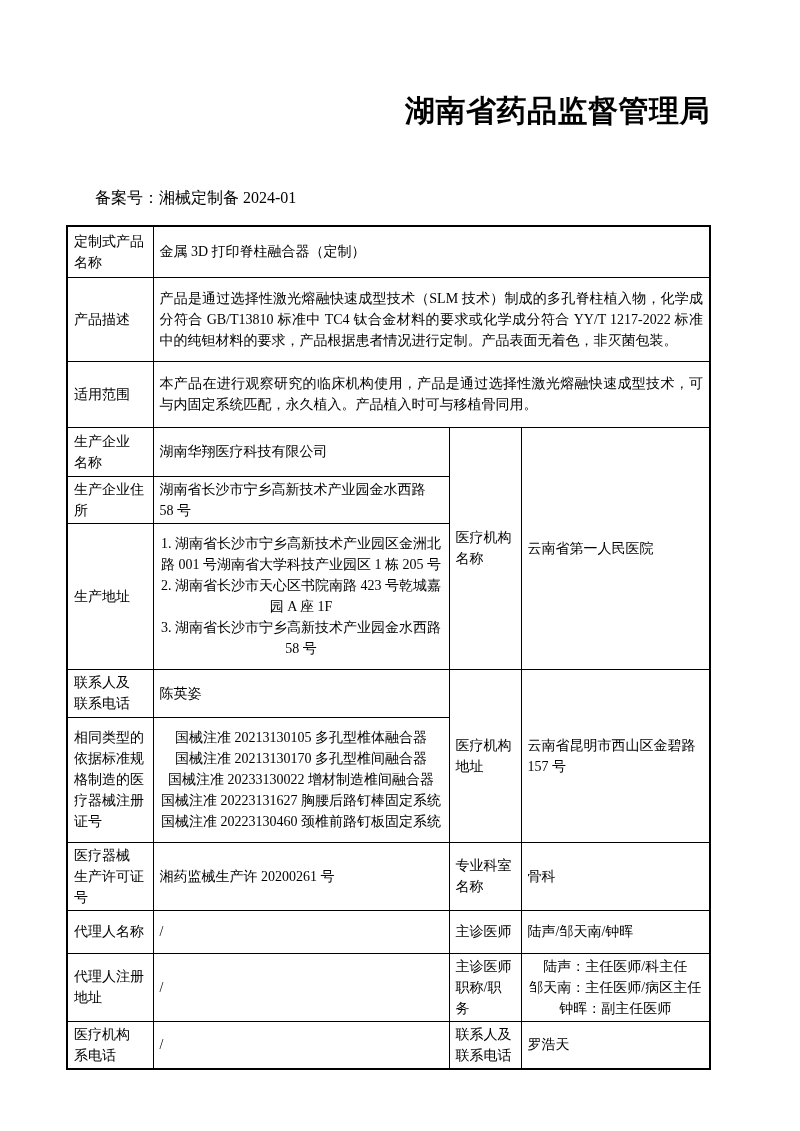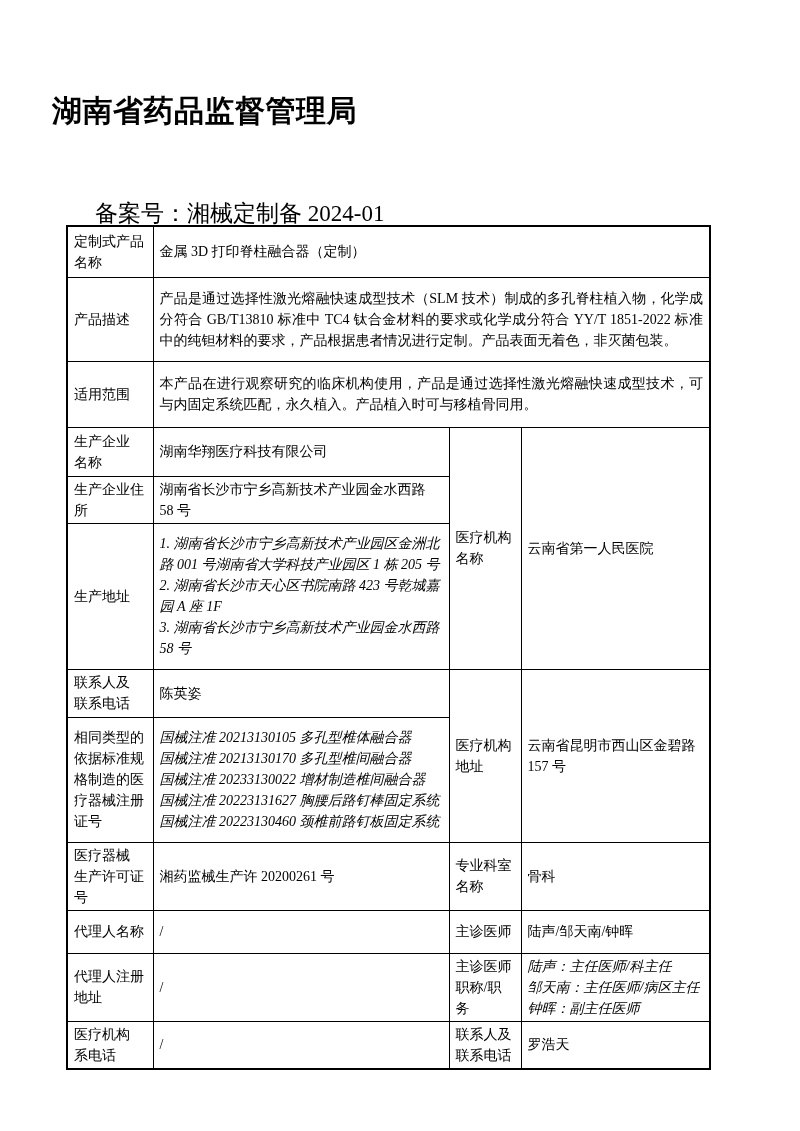--- a/index.html
+++ b/index.html
@@ -11,33 +11,33 @@
     position: relative;
     width: 800px;
     height: 1131px;
     background: #ffffff;
     font-family: "Liberation Serif", "DejaVu Serif", serif;
     color: #000000;
   }
   .doc-title {
     position: absolute;
     top: 92px;
-    left: 52px;
+    left: 66px;
     width: 644px;
-    text-align: left;
+    text-align: right;
     font-size: 30px;
     font-weight: 700;
     line-height: 37px;
     letter-spacing: 0.5px;
   }
   .record-no {
     position: absolute;
-    top: 203px;
+    top: 187px;
     left: 95px;
-    font-size: 23px;
+    font-size: 16px;
     line-height: 22px;
   }
   table.filing {
     position: absolute;
     top: 225px;
     left: 66px;
     width: 643px;
     border-collapse: collapse;
     table-layout: fixed;
     border: 2px solid #000000;
@@ -56,23 +56,22 @@
     padding: 2px 3px;
   }
   td.center {
     text-align: left;
   }
   td.para {
     text-align: justify;
     padding: 2px 9px;
   }
   td.list {
-    text-align: left;
+    text-align: center;
     line-height: 1.45;
-    font-style: italic;
   }
   td.certs {
     font-size: 13.5px;
     padding: 2px 5px;
   }
   td.titles {
     line-height: 1.42;
     padding: 2px 5px;
   }
 </style>
@@ -95,21 +94,21 @@
       <col style="width:189px">
     </colgroup>
     <tbody>
       <tr style="height:51px">
         <td class="lbl">定制式产品
 名称</td>
         <td class="center" colspan="3">金属 3D 打印脊柱融合器（定制）</td>
       </tr>
       <tr style="height:84px">
         <td class="lbl">产品描述</td>
-        <td class="para" colspan="3">产品是通过选择性激光熔融快速成型技术（SLM 技术）制成的多孔脊柱植入物，化学成分符合 GB/T13810 标准中 TC4 钛合金材料的要求或化学成分符合 YY/T 1851-2022 标准中的纯钽材料的要求，产品根据患者情况进行定制。产品表面无着色，非灭菌包装。</td>
+        <td class="para" colspan="3">产品是通过选择性激光熔融快速成型技术（SLM 技术）制成的多孔脊柱植入物，化学成分符合 GB/T13810 标准中 TC4 钛合金材料的要求或化学成分符合 YY/T 1217-2022 标准中的纯钽材料的要求，产品根据患者情况进行定制。产品表面无着色，非灭菌包装。</td>
       </tr>
       <tr style="height:66px">
         <td class="lbl">适用范围</td>
         <td class="para" colspan="3">本产品在进行观察研究的临床机构使用，产品是通过选择性激光熔融快速成型技术，可与内固定系统匹配，永久植入。产品植入时可与移植骨同用。</td>
       </tr>
       <tr style="height:49px">
         <td class="lbl">生产企业
 名称</td>
         <td class="center">湖南华翔医疗科技有限公司</td>
         <td class="lbl" rowspan="3">医疗机构

